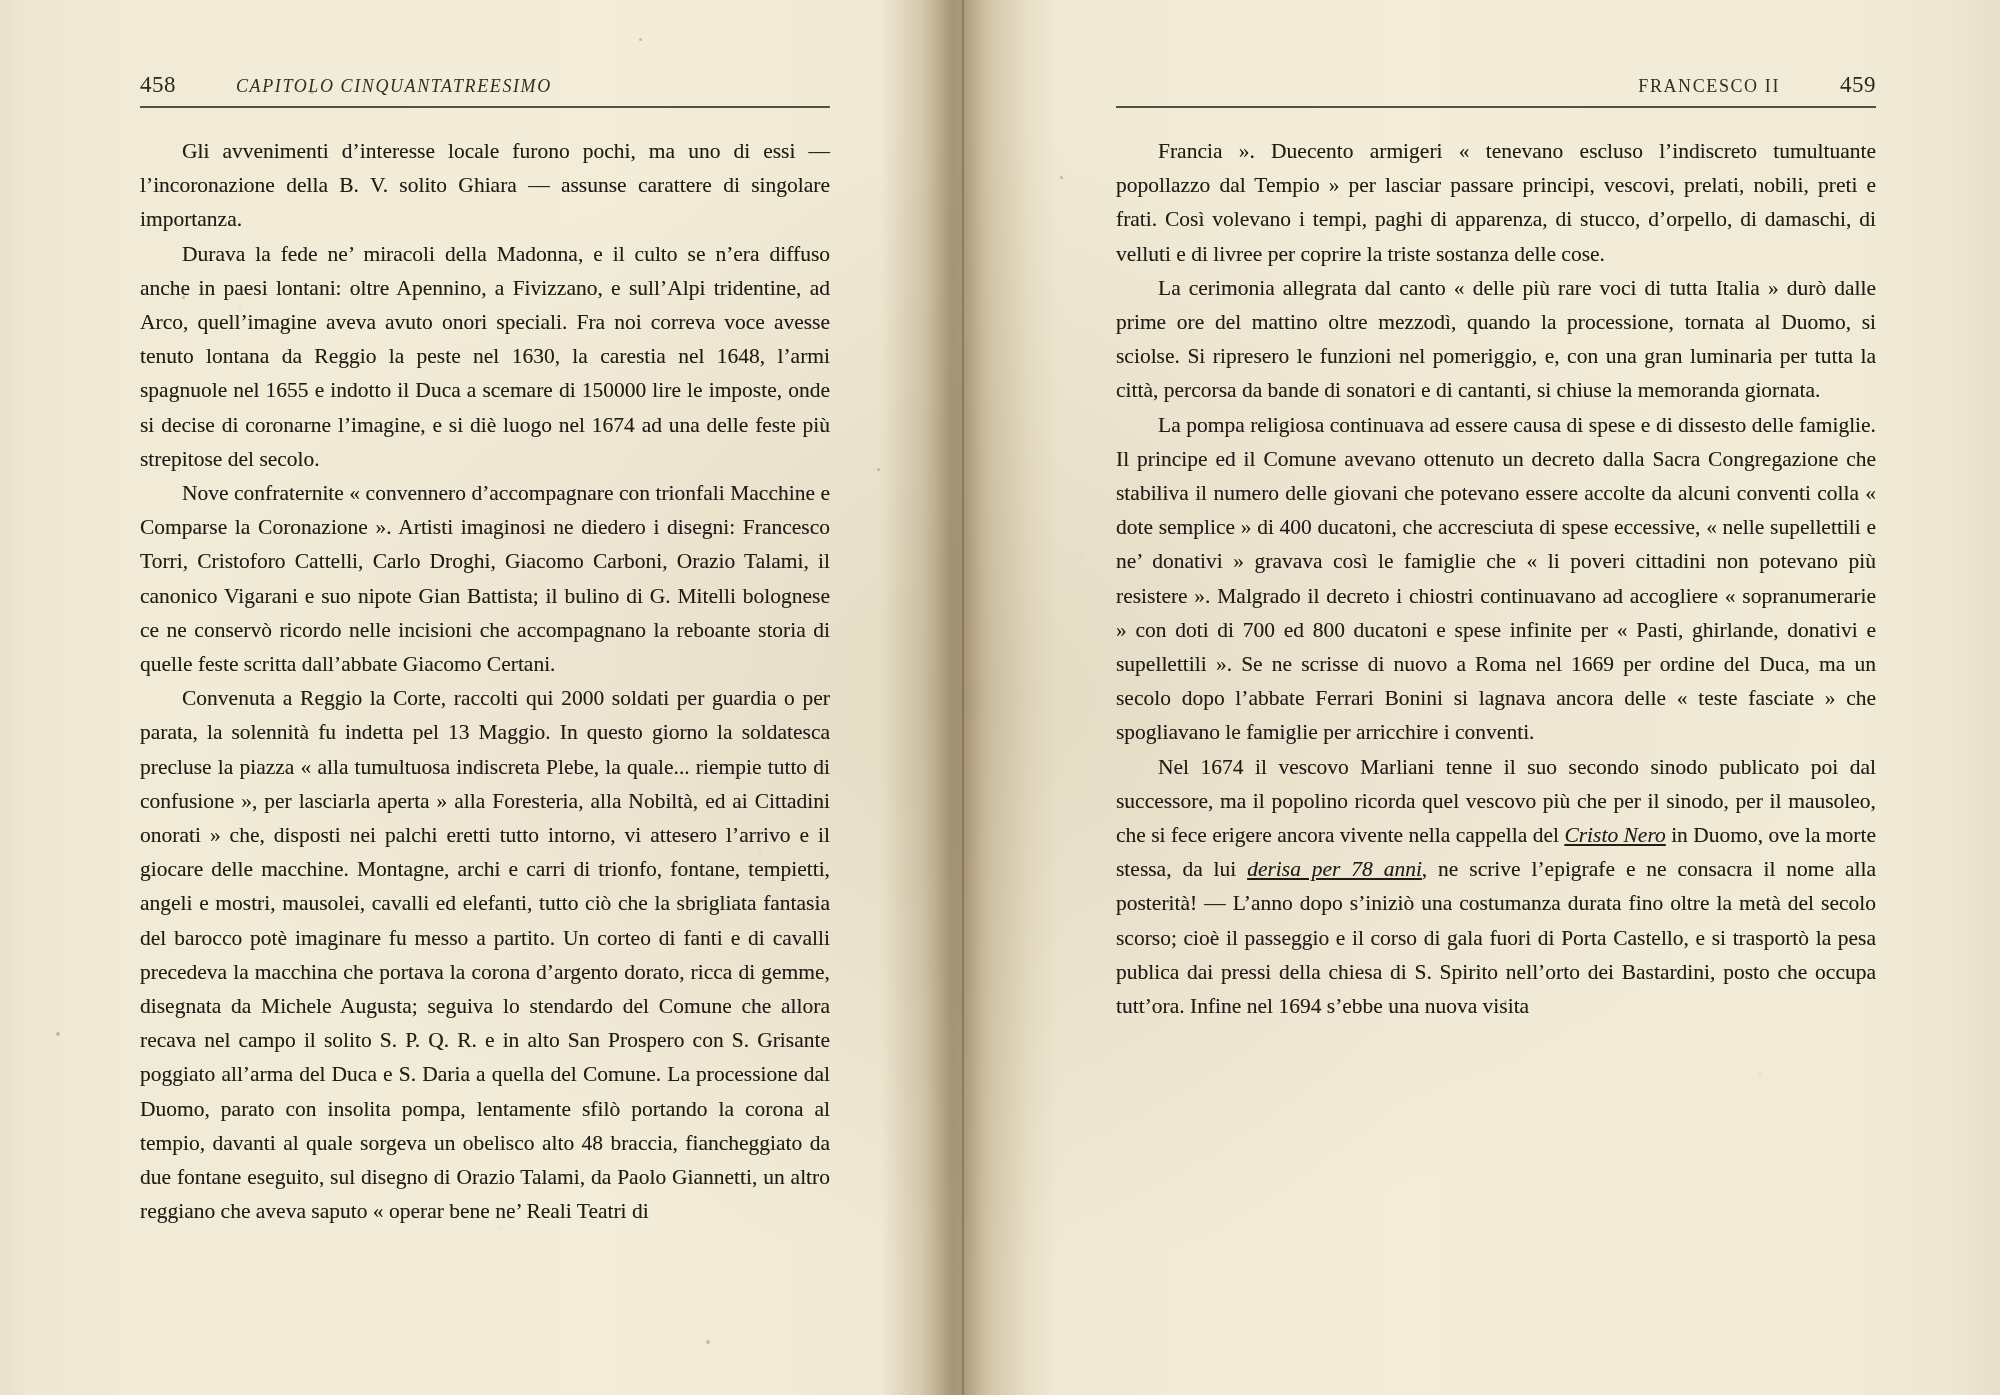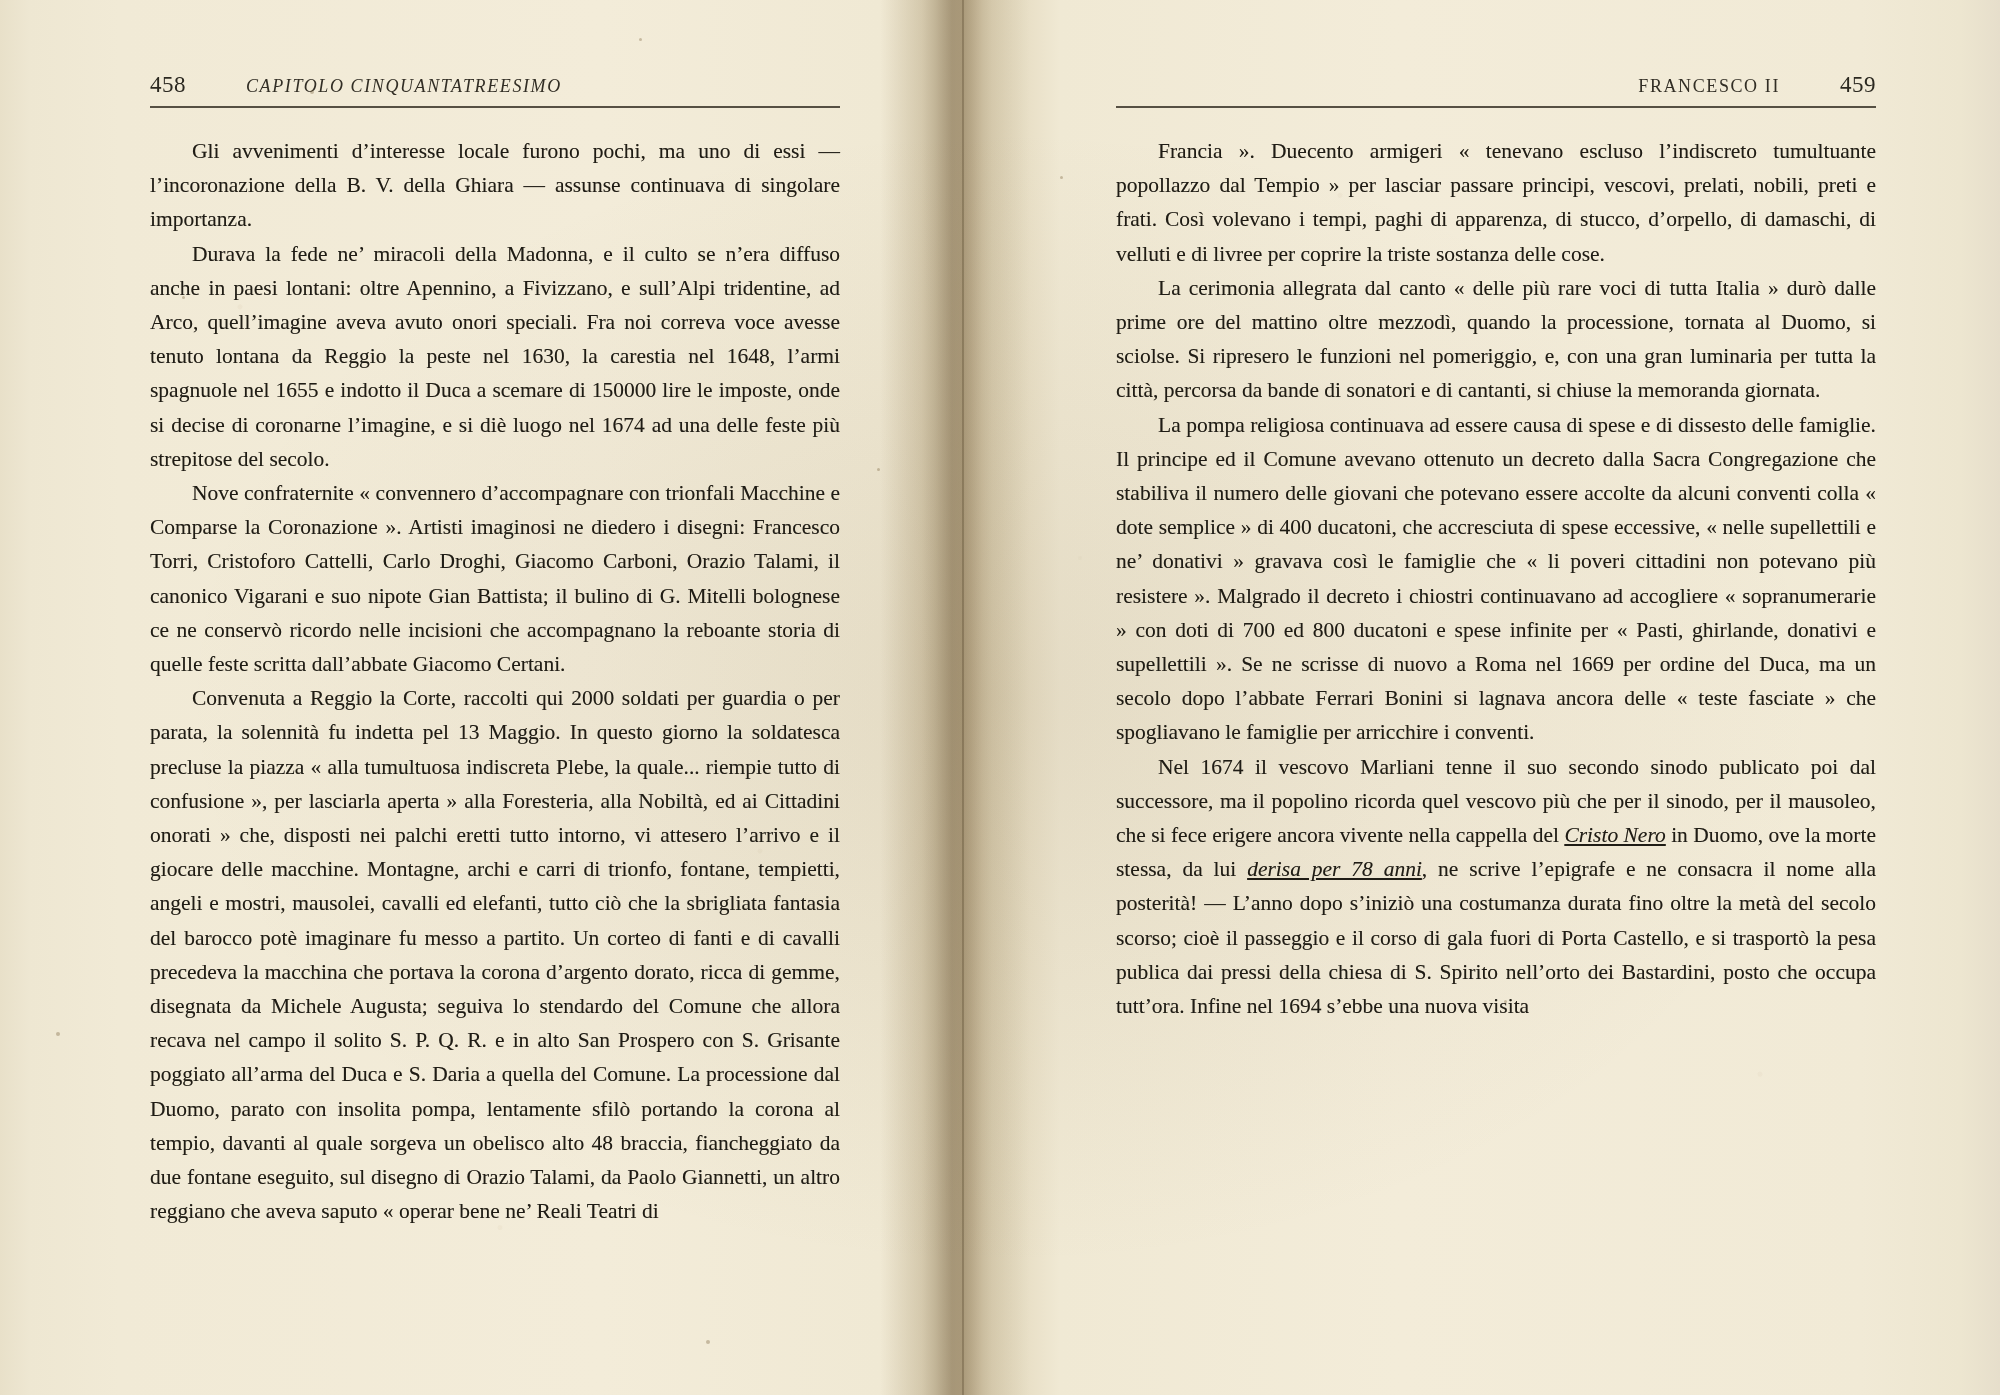--- a/index.html
+++ b/index.html
@@ -63,21 +63,21 @@
     pointer-events: none;
   }
 
   
   .page {
     position: absolute;
     top: 0;
     height: 1395px;
     box-sizing: border-box;
   }
-  .page-left  { left: 10px;    width: 960px; padding: 72px 130px 0 140px; }
+  .page-left  { left: 0;    width: 960px; padding: 72px 130px 0 140px; }
   .page-right { left: 1016px; width: 1000px; padding: 72px 140px 0 100px; }
 
   .running-head {
     display: flex;
     align-items: baseline;
     font-size: 19px;
     letter-spacing: 0.5px;
     color: #2b2820;
     margin-bottom: 8px;
     height: 26px;
@@ -139,21 +139,21 @@
 <div class="spread">
   <div class="grain"></div>
 
   <div class="page page-left">
     <div class="running-head">
       <span class="folio">458</span>
       <span class="chapter-title">CAPITOLO CINQUANTATREESIMO</span>
     </div>
     <div class="rule"></div>
     <div class="body-text">
-      <p>Gli avvenimenti d’interesse locale furono pochi, ma uno di essi — l’incoronazione della B. V. della Ghiara — assunse continuava di singolare importanza.</p>
+      <p>Gli avvenimenti d’interesse locale furono pochi, ma uno di essi — l’incoronazione della B. V. solito Ghiara — assunse carattere di singolare importanza.</p>
       <p>Durava la fede ne’ miracoli della Madonna, e il culto se n’era diffuso anche in paesi lontani: oltre Apennino, a Fivizzano, e sull’Alpi tridentine, ad Arco, quell’imagine aveva avuto onori speciali. Fra noi correva voce avesse tenuto lontana da Reggio la peste nel 1630, la carestia nel 1648, l’armi spagnuole nel 1655 e indotto il Duca a scemare di 150000 lire le imposte, onde si decise di coronarne l’imagine, e si diè luogo nel 1674 ad una delle feste più strepitose del secolo.</p>
       <p>Nove confraternite « convennero d’accompagnare con trionfali Macchine e Comparse la Coronazione ». Artisti imaginosi ne diedero i disegni: Francesco Torri, Cristoforo Cattelli, Carlo Droghi, Giacomo Carboni, Orazio Talami, il canonico Vigarani e suo nipote Gian Battista; il bulino di G. Mitelli bolognese ce ne conservò ricordo nelle incisioni che accompagnano la reboante storia di quelle feste scritta dall’abbate Giacomo Certani.</p>
       <p>Convenuta a Reggio la Corte, raccolti qui 2000 soldati per guardia o per parata, la solennità fu indetta pel 13 Maggio. In questo giorno la soldatesca precluse la piazza « alla tumultuosa indiscreta Plebe, la quale... riempie tutto di confusione », per lasciarla aperta » alla Foresteria, alla Nobiltà, ed ai Cittadini onorati » che, disposti nei palchi eretti tutto intorno, vi attesero l’arrivo e il giocare delle macchine. Montagne, archi e carri di trionfo, fontane, tempietti, angeli e mostri, mausolei, cavalli ed elefanti, tutto ciò che la sbrigliata fantasia del barocco potè imaginare fu messo a partito. Un corteo di fanti e di cavalli precedeva la macchina che portava la corona d’argento dorato, ricca di gemme, disegnata da Michele Augusta; seguiva lo stendardo del Comune che allora recava nel campo il solito S. P. Q. R. e in alto San Prospero con S. Grisante poggiato all’arma del Duca e S. Daria a quella del Comune. La processione dal Duomo, parato con insolita pompa, lentamente sfilò portando la corona al tempio, davanti al quale sorgeva un obelisco alto 48 braccia, fiancheggiato da due fontane eseguito, sul disegno di Orazio Talami, da Paolo Giannetti, un altro reggiano che aveva saputo « operar bene ne’ Reali Teatri di</p>
     </div>
   </div>
 
   <div class="page page-right">
     <div class="running-head">
       <span class="chapter-title">FRANCESCO II</span>
       <span class="folio">459</span>

